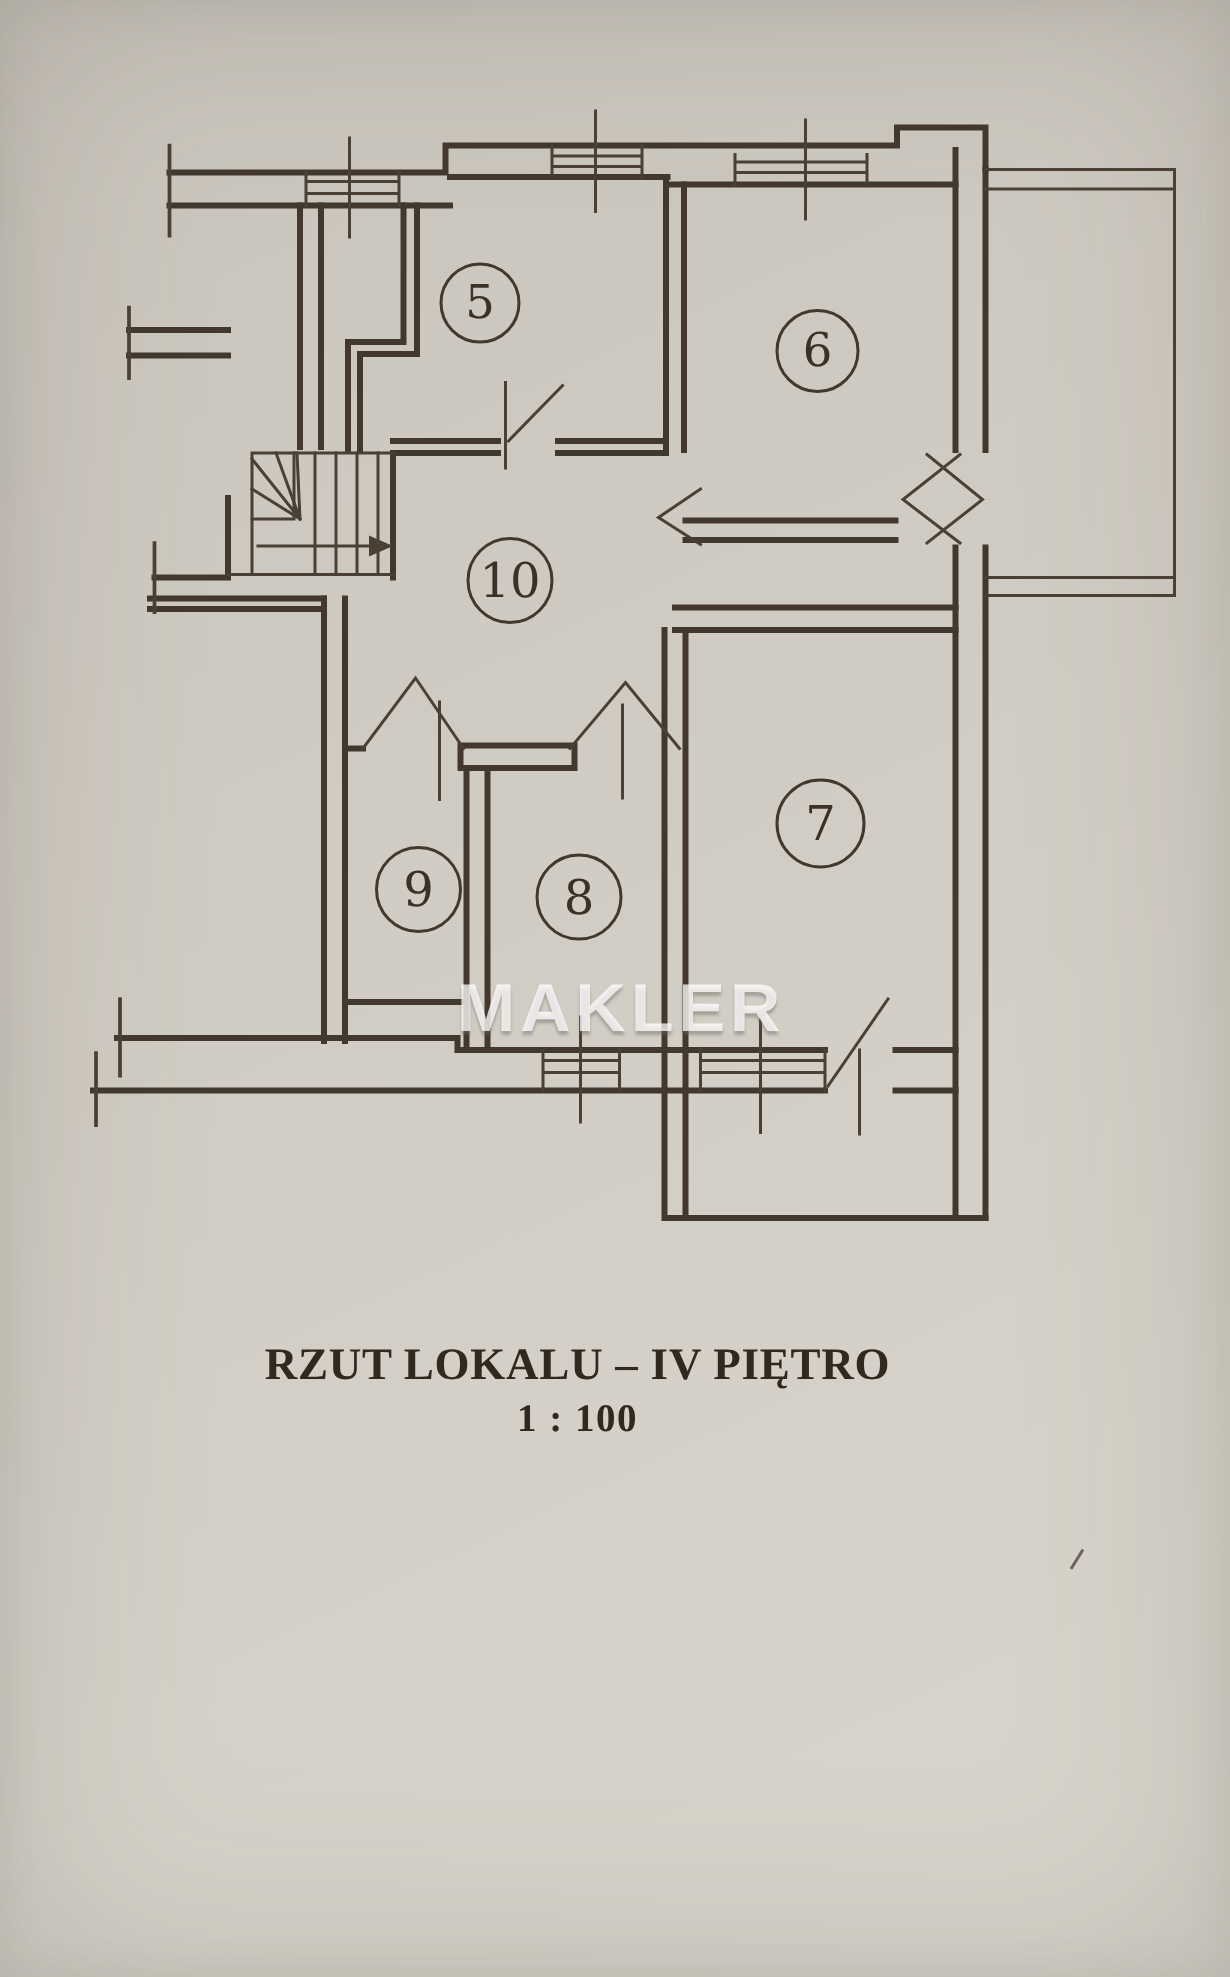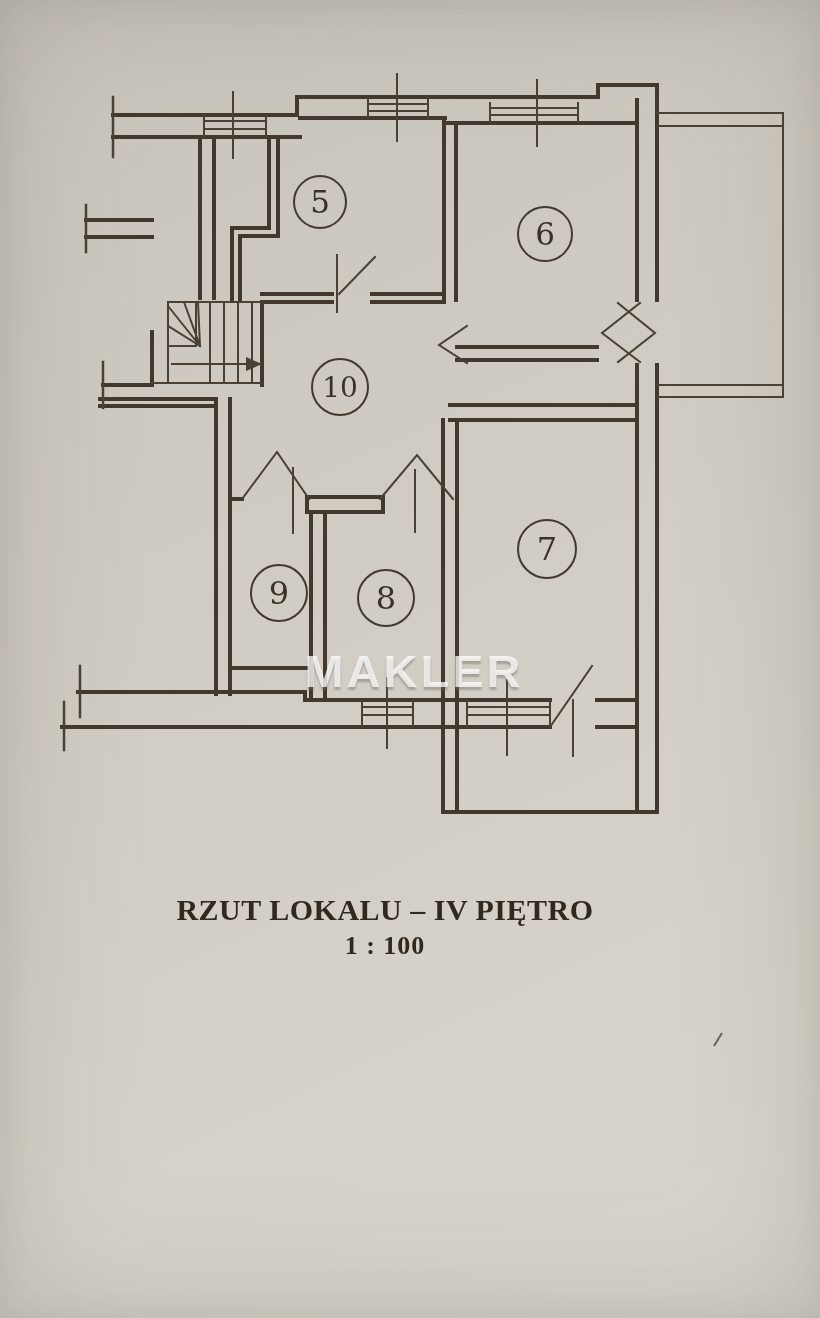--- a/index.html
+++ b/index.html
@@ -124,21 +124,21 @@
 
   <path d="M714,1046 L722,1033" stroke="#6b625a" stroke-width="2" fill="none"></path>
 </svg>
 
 <div class="room-label" style="left:293px;top:175px;width:50px;height:50px;font-size:31px;">
   <span>5</span>
 </div>
 <div class="room-label" style="left:517px;top:206px;width:52px;height:52px;font-size:31px;">
   <span>6</span>
 </div>
-<div class="room-label" style="left:311px;top:358px;width:54px;height:54px;font-size:28px;align-items:center;">
+<div class="room-label" style="left:311px;top:358px;width:54px;height:54px;font-size:32px;align-items:center;">
   <span>10</span>
 </div>
 <div class="room-label" style="left:517px;top:519px;width:56px;height:56px;font-size:32px;">
   <span>7</span>
 </div>
 <div class="room-label" style="left:250px;top:564px;width:54px;height:54px;font-size:32px;">
   <span>9</span>
 </div>
 <div class="room-label" style="left:357px;top:569px;width:54px;height:54px;font-size:32px;">
   <span>8</span>

